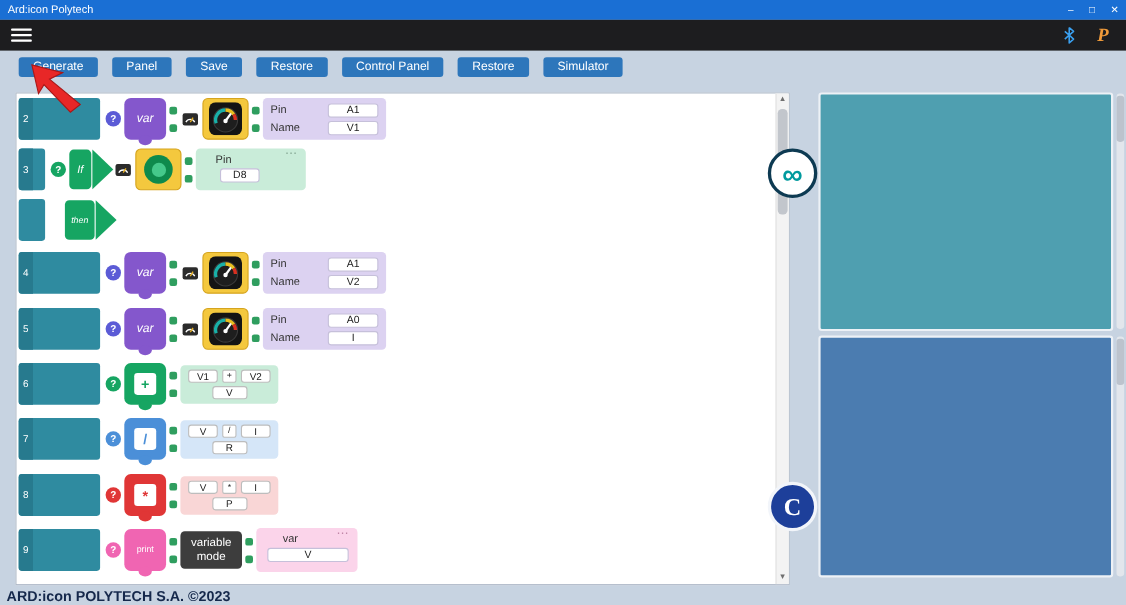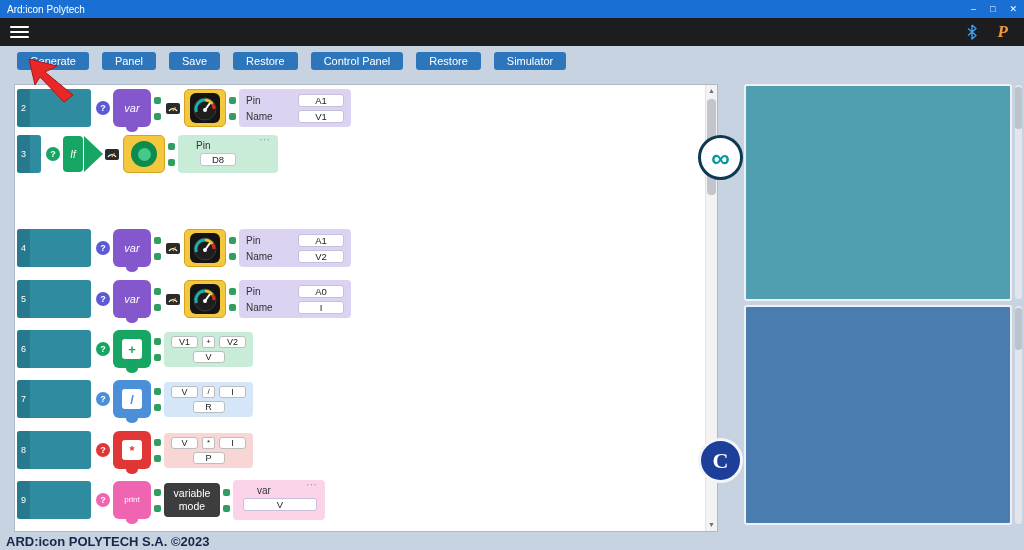--- a/index.html
+++ b/index.html
@@ -229,20 +229,27 @@
       </span>
     <div class="panel pl-green">
       <span class="dots">⋯</span>
       <div class="frow" style="height:14px">
           <span class="flabel">Pin</span>
         </div>
       <span class="fval" style="width:36px">D8</span>
     </div>
   </div>
 
+  <div class="row" style="top:94px">
+    <div class="stage small"></div>
+    <div class="ifwrap" style="margin-left:18px">
+      <span class="ifbar then">then</span>
+      <span class="iftri"></span>
+    </div>
+  </div>
 
   <div class="row" style="top:142px">
     <div class="stage">
         <span class="numtab">4</span>
       </div>
     <span class="badge b-purple">?</span>
     <div class="puzzle p-purple">
         <span class="varlab">var</span>
       </div>
     <span class="conn">

